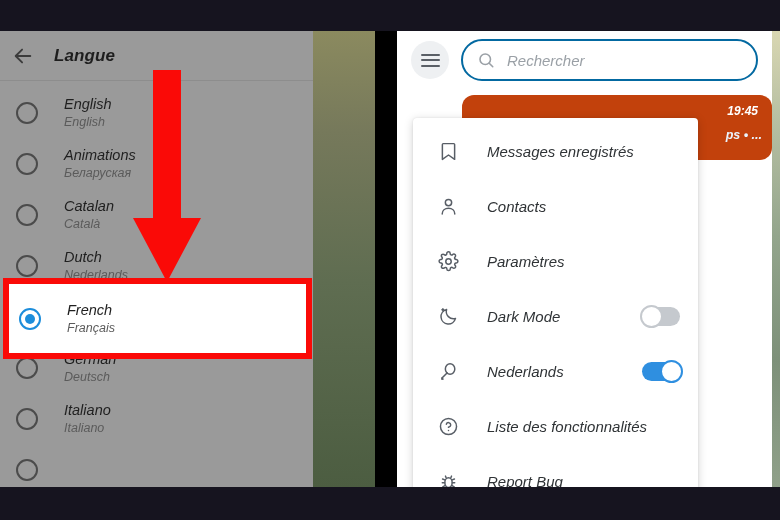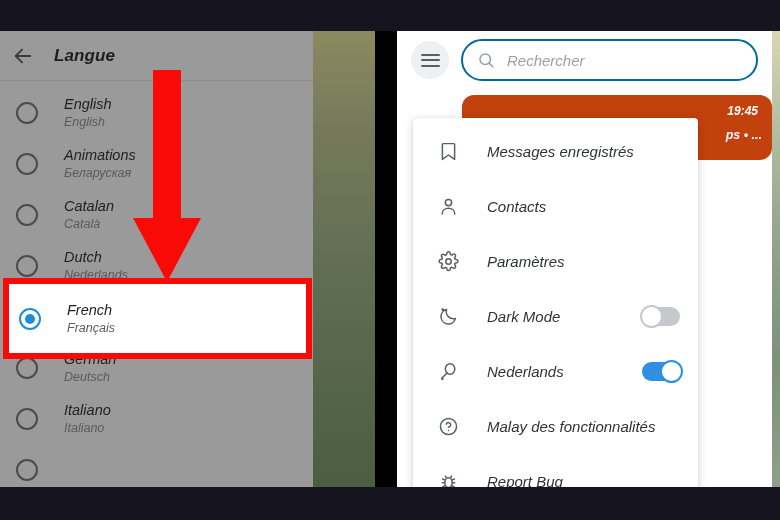--- a/index.html
+++ b/index.html
@@ -415,21 +415,21 @@
       </div>
 
       <div class="menu-row">
         <span class="menu-icon">
           <svg width="21" height="21" viewBox="0 0 24 24" fill="none" stroke="currentColor" stroke-width="1.7" stroke-linecap="round" stroke-linejoin="round">
             <circle cx="12" cy="12" r="9.2"></circle>
             <path d="M9.5 9.3a2.6 2.6 0 0 1 5.05.87c0 1.73-2.6 2.6-2.6 2.6"></path>
             <line x1="12" y1="16.6" x2="12.01" y2="16.6"></line>
           </svg>
         </span>
-        <span class="menu-label">Malay des fonctionnalités</span>
+        <span class="menu-label">Liste des fonctionnalités</span>
       </div>
 
       <div class="menu-row">
         <span class="menu-icon">
           <svg width="21" height="21" viewBox="0 0 24 24" fill="none" stroke="currentColor" stroke-width="1.7" stroke-linecap="round" stroke-linejoin="round">
             <ellipse cx="12" cy="13.2" rx="4.2" ry="5.6"></ellipse>
             <path d="M9.3 7.8l-.8-2M14.7 7.8l.8-2"></path>
             <path d="M7.8 10.2l-2.6-1.1M16.2 10.2l2.6-1.1"></path>
             <path d="M7.6 13.4H4.9M16.4 13.4h2.7"></path>
             <path d="M7.9 16.8l-2.4 1.3M16.1 16.8l2.4 1.3"></path>

